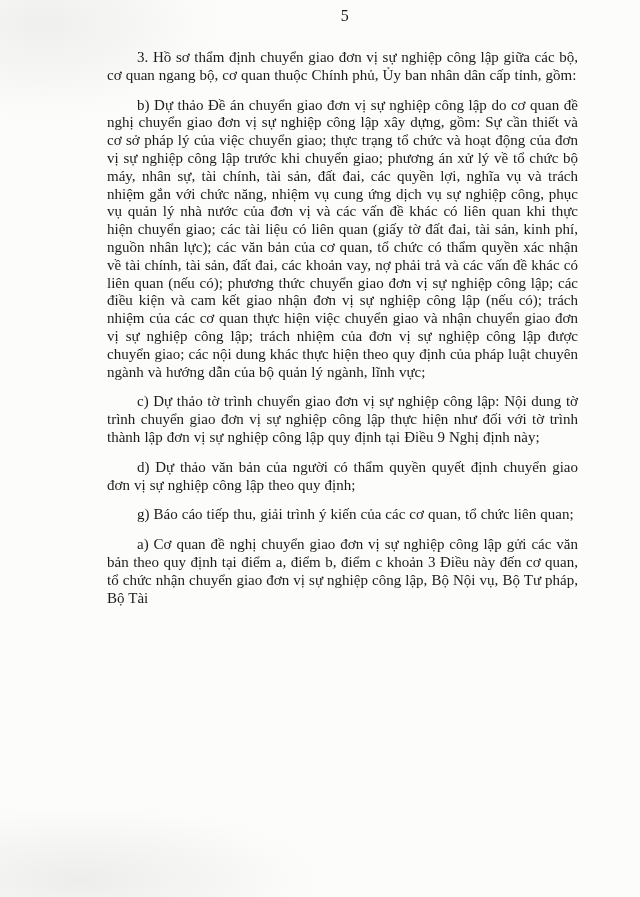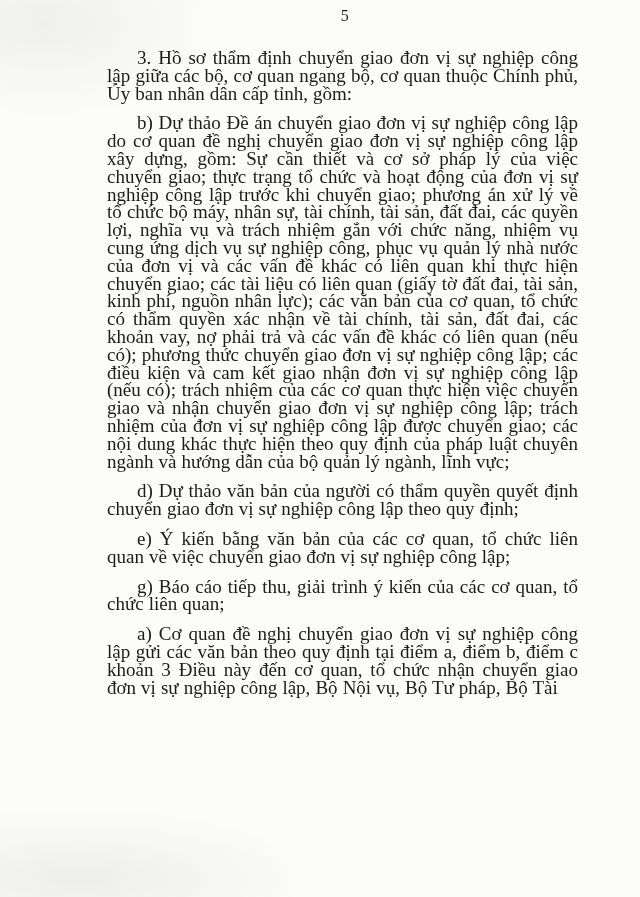--- a/index.html
+++ b/index.html
@@ -41,35 +41,35 @@
   }
   .content {
     position: absolute;
     left: 107px;
     top: 49px;
     width: 471px;
   }
   .content p {
     margin: 0 0 12px 0;
     padding: 0;
-    font-size: 19px;
+    font-size: 15px;
     line-height: 17.8px;
     text-align: justify;
     text-indent: 30px;
     word-spacing: 0.3px;
   }
 </style>
 </head>
 <body>
 
 <div class="scan-noise-top"></div>
 <div class="scan-noise-bottom"></div>
 
 <div class="page-number">5</div>
 
 <div class="content">
   <p>3. Hồ sơ thẩm định chuyển giao đơn vị sự nghiệp công lập giữa các bộ, cơ quan ngang bộ, cơ quan thuộc Chính phủ, Ủy ban nhân dân cấp tỉnh, gồm:</p>
   <p>b) Dự thảo Đề án chuyển giao đơn vị sự nghiệp công lập do cơ quan đề nghị chuyển giao đơn vị sự nghiệp công lập xây dựng, gồm: Sự cần thiết và cơ sở pháp lý của việc chuyển giao; thực trạng tổ chức và hoạt động của đơn vị sự nghiệp công lập trước khi chuyển giao; phương án xử lý về tổ chức bộ máy, nhân sự, tài chính, tài sản, đất đai, các quyền lợi, nghĩa vụ và trách nhiệm gắn với chức năng, nhiệm vụ cung ứng dịch vụ sự nghiệp công, phục vụ quản lý nhà nước của đơn vị và các vấn đề khác có liên quan khi thực hiện chuyển giao; các tài liệu có liên quan (giấy tờ đất đai, tài sản, kinh phí, nguồn nhân lực); các văn bản của cơ quan, tổ chức có thẩm quyền xác nhận về tài chính, tài sản, đất đai, các khoản vay, nợ phải trả và các vấn đề khác có liên quan (nếu có); phương thức chuyển giao đơn vị sự nghiệp công lập; các điều kiện và cam kết giao nhận đơn vị sự nghiệp công lập (nếu có); trách nhiệm của các cơ quan thực hiện việc chuyển giao và nhận chuyển giao đơn vị sự nghiệp công lập; trách nhiệm của đơn vị sự nghiệp công lập được chuyển giao; các nội dung khác thực hiện theo quy định của pháp luật chuyên ngành và hướng dẫn của bộ quản lý ngành, lĩnh vực;</p>
+  <p>c) Dự thảo tờ trình chuyển giao đơn vị sự nghiệp công lập: Nội dung tờ trình chuyển giao đơn vị sự nghiệp công lập thực hiện như đối với tờ trình thành lập đơn vị sự nghiệp công lập quy định tại Điều 9 Nghị định này;</p>
   <p>d) Dự thảo văn bản của người có thẩm quyền quyết định chuyển giao đơn vị sự nghiệp công lập theo quy định;</p>
-  <p>e) Ý kiến bằng văn bản của các cơ quan, tổ chức liên quan về việc chuyển giao đơn vị sự nghiệp công lập;</p>
   <p>g) Báo cáo tiếp thu, giải trình ý kiến của các cơ quan, tổ chức liên quan;</p>
   <p>a) Cơ quan đề nghị chuyển giao đơn vị sự nghiệp công lập gửi các văn bản theo quy định tại điểm a, điểm b, điểm c khoản 3 Điều này đến cơ quan, tổ chức nhận chuyển giao đơn vị sự nghiệp công lập, Bộ Nội vụ, Bộ Tư pháp, Bộ Tài</p>
 </div>
 
 </body></html>

